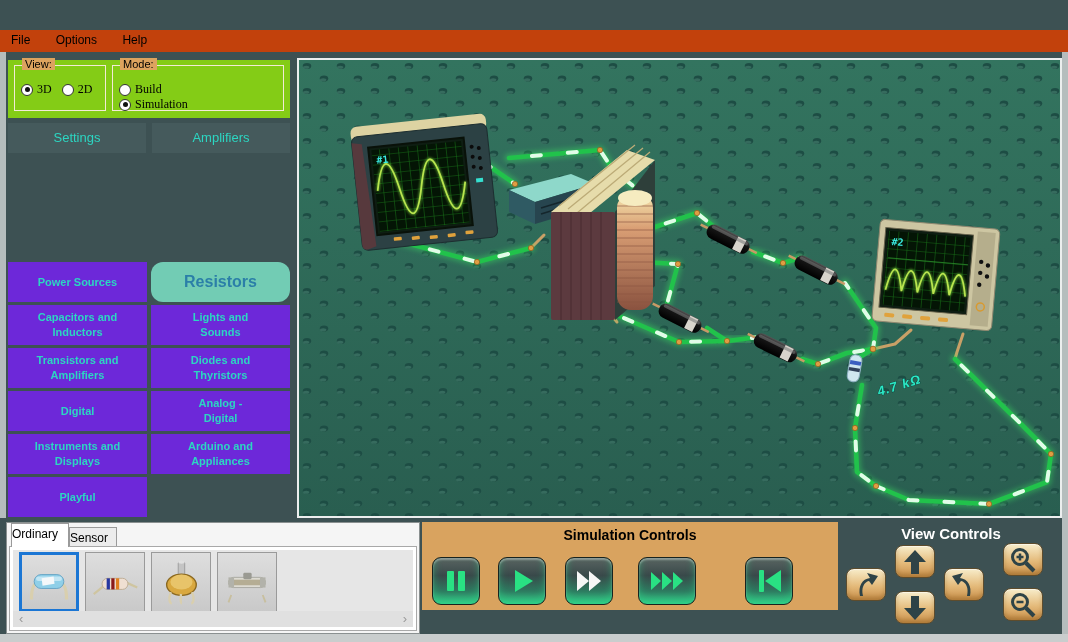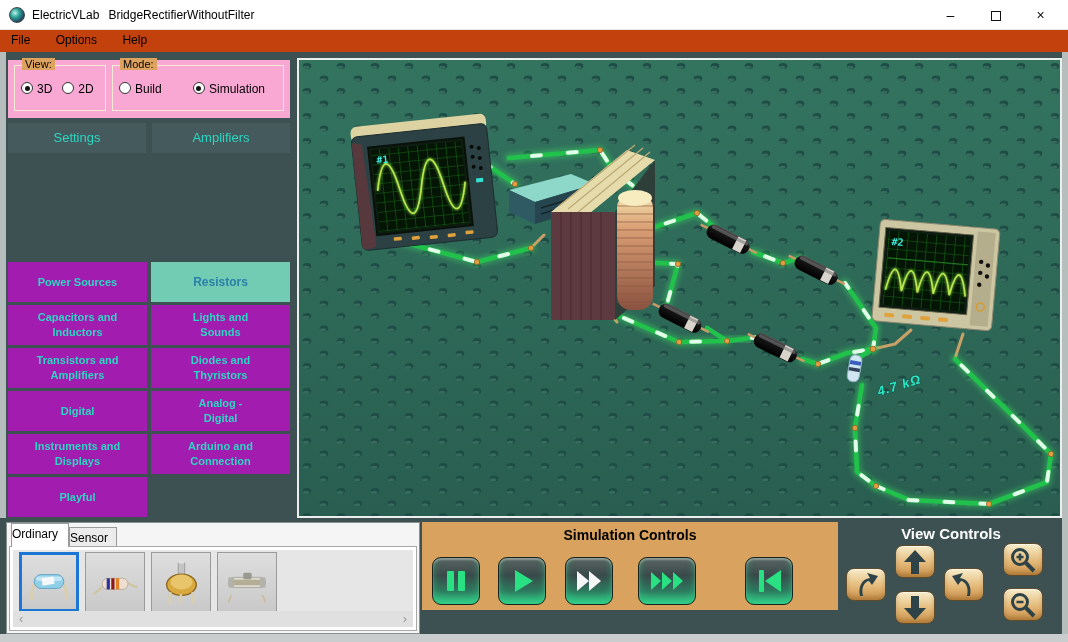--- a/index.html
+++ b/index.html
@@ -19,42 +19,42 @@
   .winbtn.min{left:928px;}.winbtn.max{left:973px;}.winbtn.close{left:1018px;}
   .maxbox{display:inline-block;width:10px;height:10px;border:1px solid #111;vertical-align:middle;}
   .menubar{position:absolute;left:0;top:30px;width:1068px;height:22px;background:#c2410c;font-size:12px;color:#000;}
   .menuitem{display:inline-block;padding:3px 11px 0 11px;height:22px;}
   
   .edge{position:absolute;background:#b5bdbd;}
   .edge.left{left:0;top:52px;width:6px;height:466px;}
   .edge.right{left:1062px;top:52px;width:6px;height:582px;}
   .edge.bottom{left:0;top:634px;width:1068px;height:8px;background:#c9cdcd;}
   
-  .modepanel{position:absolute;left:8px;top:60px;width:282px;height:58px;background:#f9a8d4;}
+  .modepanel{position:absolute;left:8px;top:60px;width:282px;height:58px;background:#84cc16;}
   .group{position:absolute;top:5px;bottom:7px;border:1px solid #f3ead6;color:#000;}
   .group.view{left:6px;width:92px;}
   .group.mode{left:104px;width:172px;}
   .legend{position:absolute;top:-8px;left:7px;background:#dda35e;padding:0 3px;font-size:11px;}
   .radios{position:absolute;left:6px;top:16px;right:2px;display:flex;font-size:12px;}
-  .group.mode .radios{justify-content:space-between;padding-right:6px;}
-  .radio{display:inline-flex;align-items:flex-start;margin-right:10px;white-space:nowrap;}
+  .group.mode .radios{justify-content:space-between;padding-right:6px;flex-direction:column;}
+  .radio{display:inline-flex;align-items:center;margin-right:10px;white-space:nowrap;font-family:Liberation Serif, serif;}
   .rc{width:12px;height:12px;border-radius:50%;background:#fff;border:1px solid #333;
     margin-right:4px;position:relative;flex:none;}
   .radio.on .rc:after{content:"";position:absolute;left:2.5px;top:2.5px;width:5px;height:5px;
     border-radius:50%;background:#111;}
   .panelbtn{position:absolute;top:123px;height:30px;background:#455a5c;color:#2cd6c2;
     font-size:13px;text-align:center;line-height:30px;}
   .panelbtn.settings{left:8px;width:138px;}
   .panelbtn.information{left:152px;width:138px;}
   
   .cats{position:absolute;left:8px;top:262px;width:282px;display:grid;
     grid-template-columns:139px 139px;grid-auto-rows:40px;gap:3px 4px;}
-  .cat{background:#a21caf;color:#2cd6c2;font-size:11px;font-weight:bold;text-align:center;
+  .cat{background:#6d28d9;color:#2cd6c2;font-size:11px;font-weight:bold;text-align:center;
     display:flex;align-items:center;justify-content:center;white-space:pre-line;line-height:1.35;}
-  .cat.sel{background:#72ccb4;color:#2b7fa8;font-size:12px;}
+  .cat.sel{background:#72ccb4;color:#2b7fa8;font-size:16px;border-radius:12px;}
   
   .viewport{position:absolute;left:297px;top:58px;width:765px;height:460px;background:#2e6b5a;
     border:2px solid #eceeee;}
   .scene{display:block;width:761px;height:456px;}
   .wglow{fill:none;stroke:#3ae862;stroke-width:9;opacity:.38;filter:url(#gw);stroke-linejoin:round;stroke-linecap:round;}
   .wcore{fill:none;stroke:#21c24b;stroke-width:4.6;stroke-linejoin:round;stroke-linecap:round;}
   .whot{fill:none;stroke:#ecfff0;stroke-width:4;stroke-dasharray:9 27;stroke-linecap:round;opacity:.95;}
   .wtan{fill:none;stroke:#c9a067;stroke-width:3;stroke-linecap:round;stroke-linejoin:round;}
   .trace{fill:none;stroke:#b9e44f;stroke-width:1.8;}
   .tglow{fill:none;stroke:#7fd43a;stroke-width:4;opacity:.55;filter:url(#gs);}
@@ -98,29 +98,20 @@
     background:linear-gradient(180deg,#f8edca 0%,#e4ba7a 55%,#c98f4a 100%);
     box-shadow:inset 0 1px 1px rgba(255,255,255,.6), inset 0 -3px 4px rgba(120,80,20,.35);
     display:flex;align-items:center;justify-content:center;}
   .vbtn svg{display:block;}
 </style>
 </head>
 <body>
 
 <div class="window">
 
-  <div class="titlebar">
-    <div class="appicon"></div>
-    <div class="apptitle">
-      <span>ElectricVLab</span><span>BridgeRectifierWithoutFilter</span>
-    </div>
-    <div class="winbtn min"><span>–</span></div>
-    <div class="winbtn max"><span class="maxbox"></span></div>
-    <div class="winbtn close"><span>×</span></div>
-  </div>
 
   <div class="menubar">
     <span class="menuitem">File</span>
     <span class="menuitem">Options</span>
     <span class="menuitem">Help</span>
   </div>
 
   <div class="edge left"></div>
   <div class="edge right"></div>
   <div class="edge bottom"></div>
@@ -167,21 +158,21 @@
     <div class="cat">Transistors and
 Amplifiers</div>
     <div class="cat">Diodes and
 Thyristors</div>
     <div class="cat">Digital</div>
     <div class="cat">Analog -
 Digital</div>
     <div class="cat">Instruments and
 Displays</div>
     <div class="cat">Arduino and
-Connection</div>
+Appliances</div>
     <div class="cat">Playful</div>
   </div>
 
   <div class="viewport">
     <svg class="scene" viewBox="0 0 761 456">
       <defs>
         <linearGradient id="boardG" x1="0" y1="0" x2="0" y2="1">
           <stop offset="0" stop-color="#33745f"></stop>
             <stop offset="1" stop-color="#295e50"></stop>
         </linearGradient>

